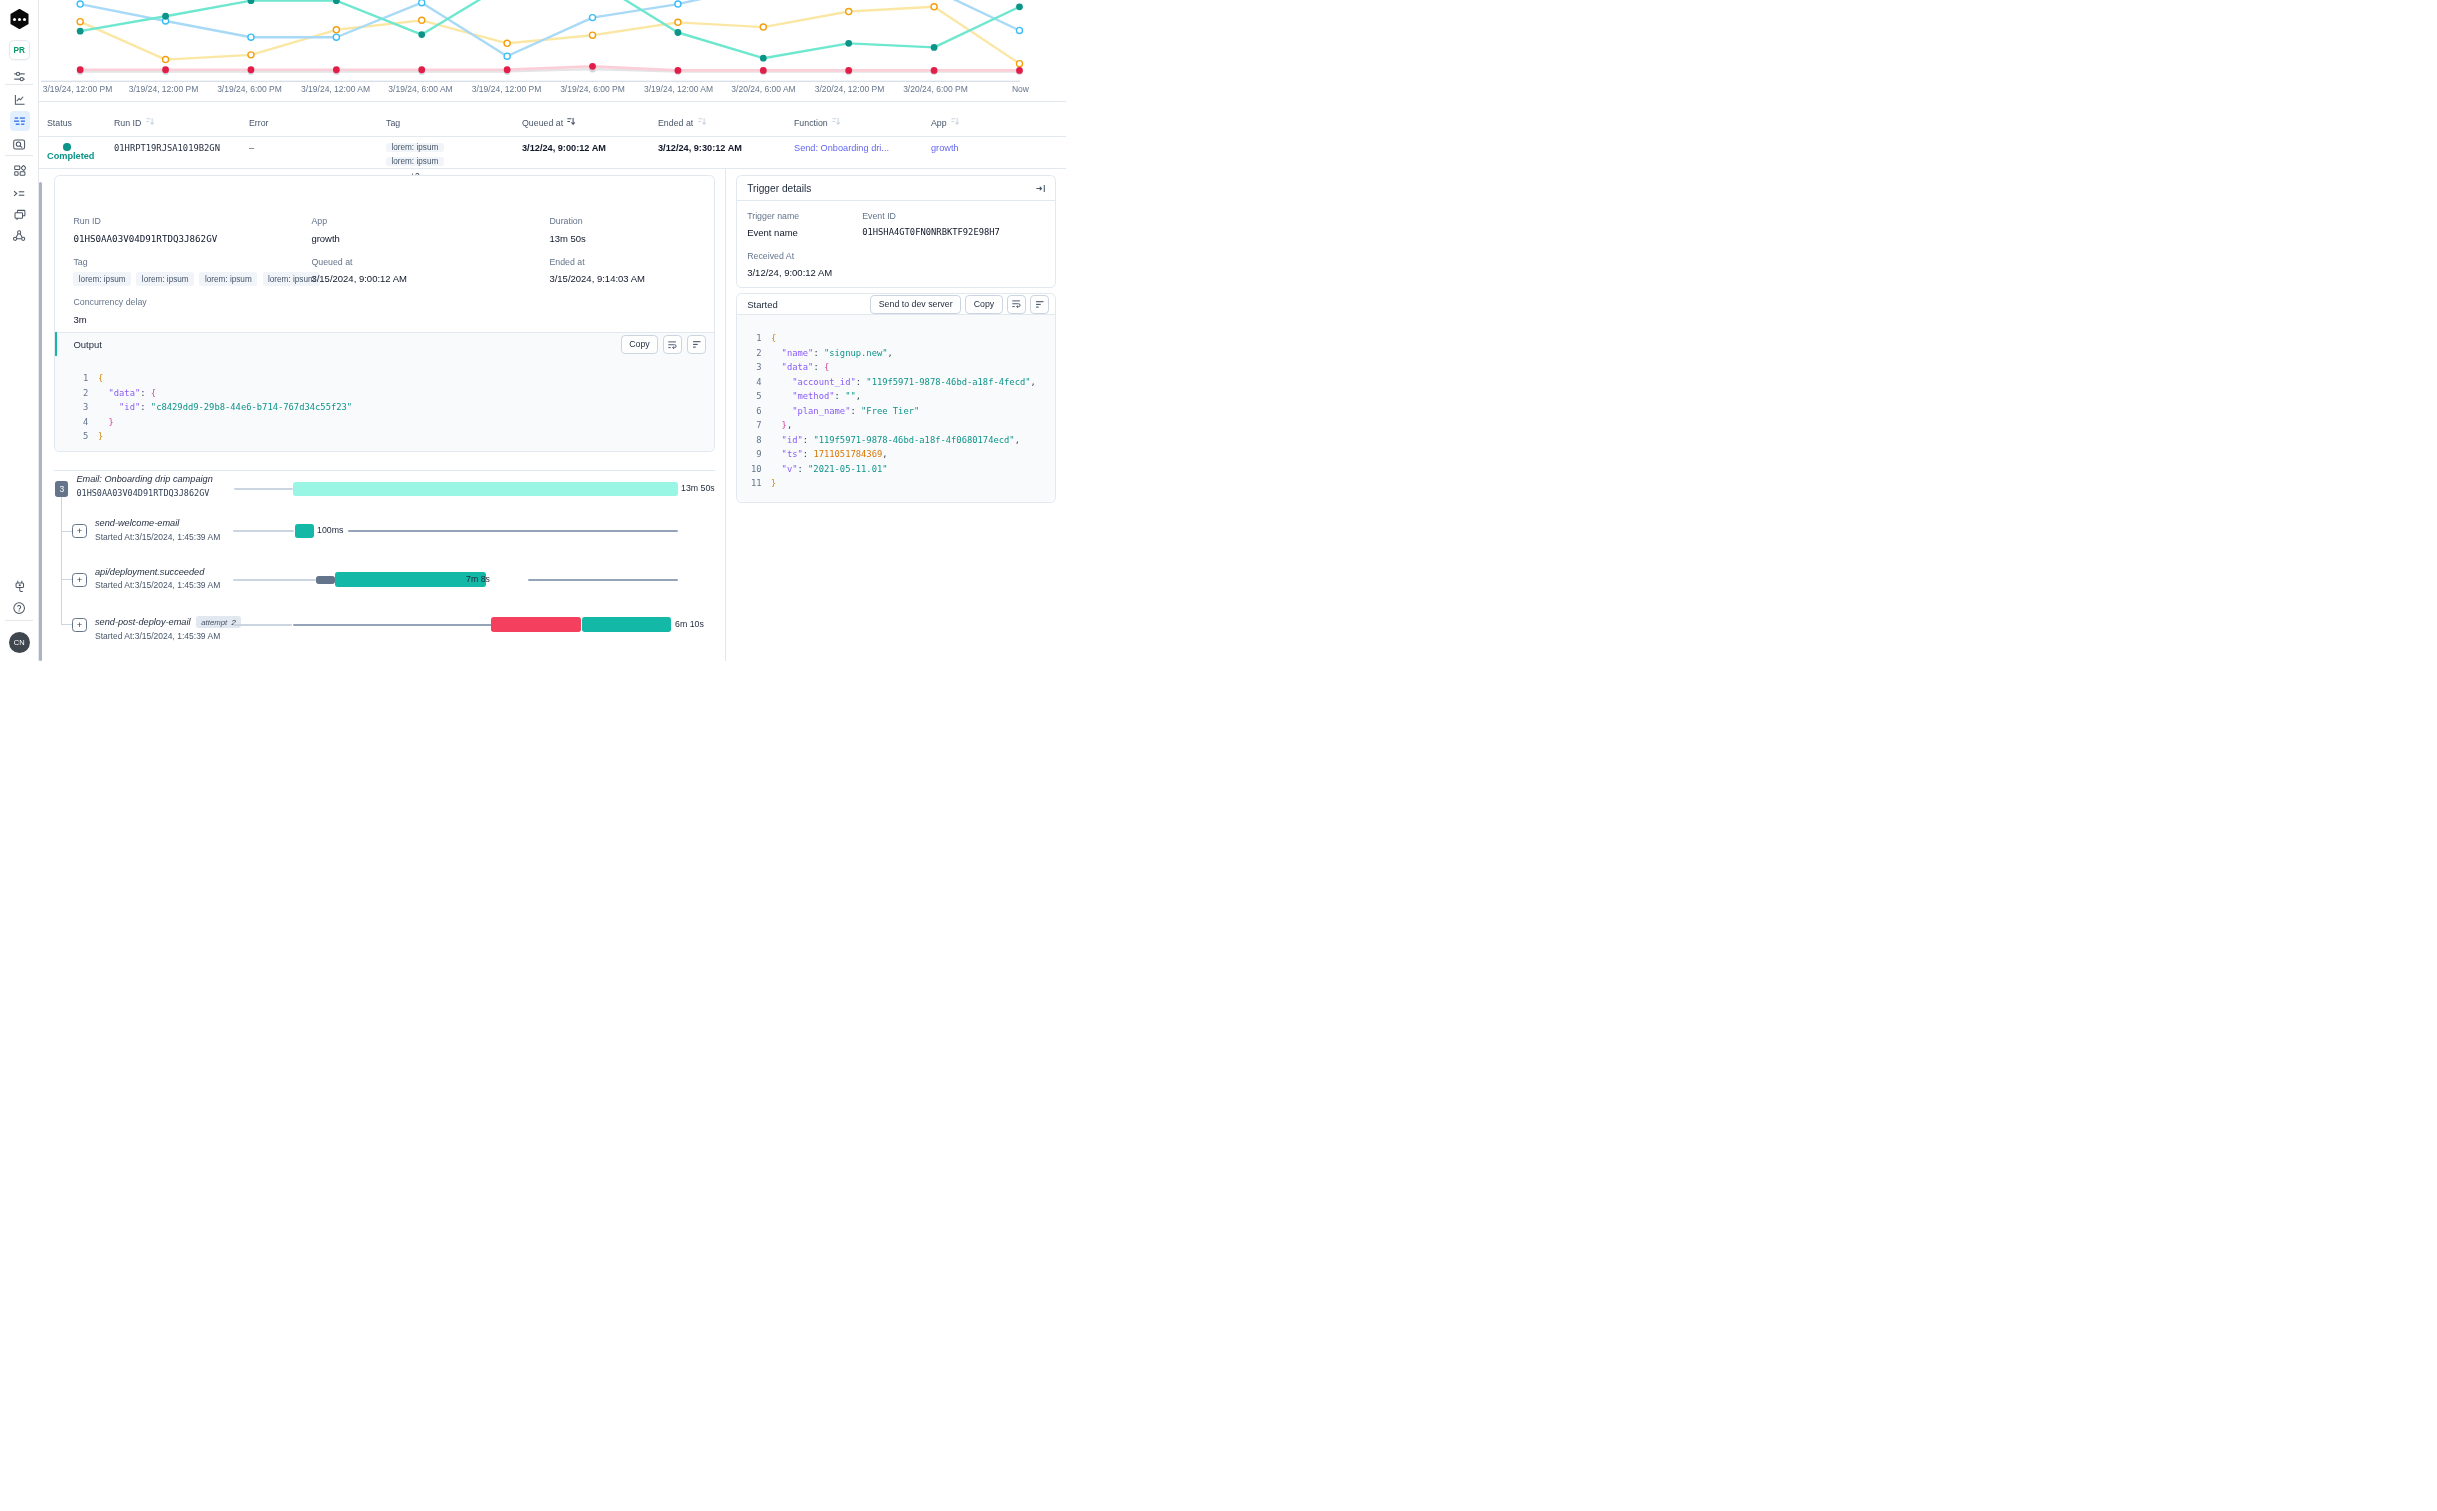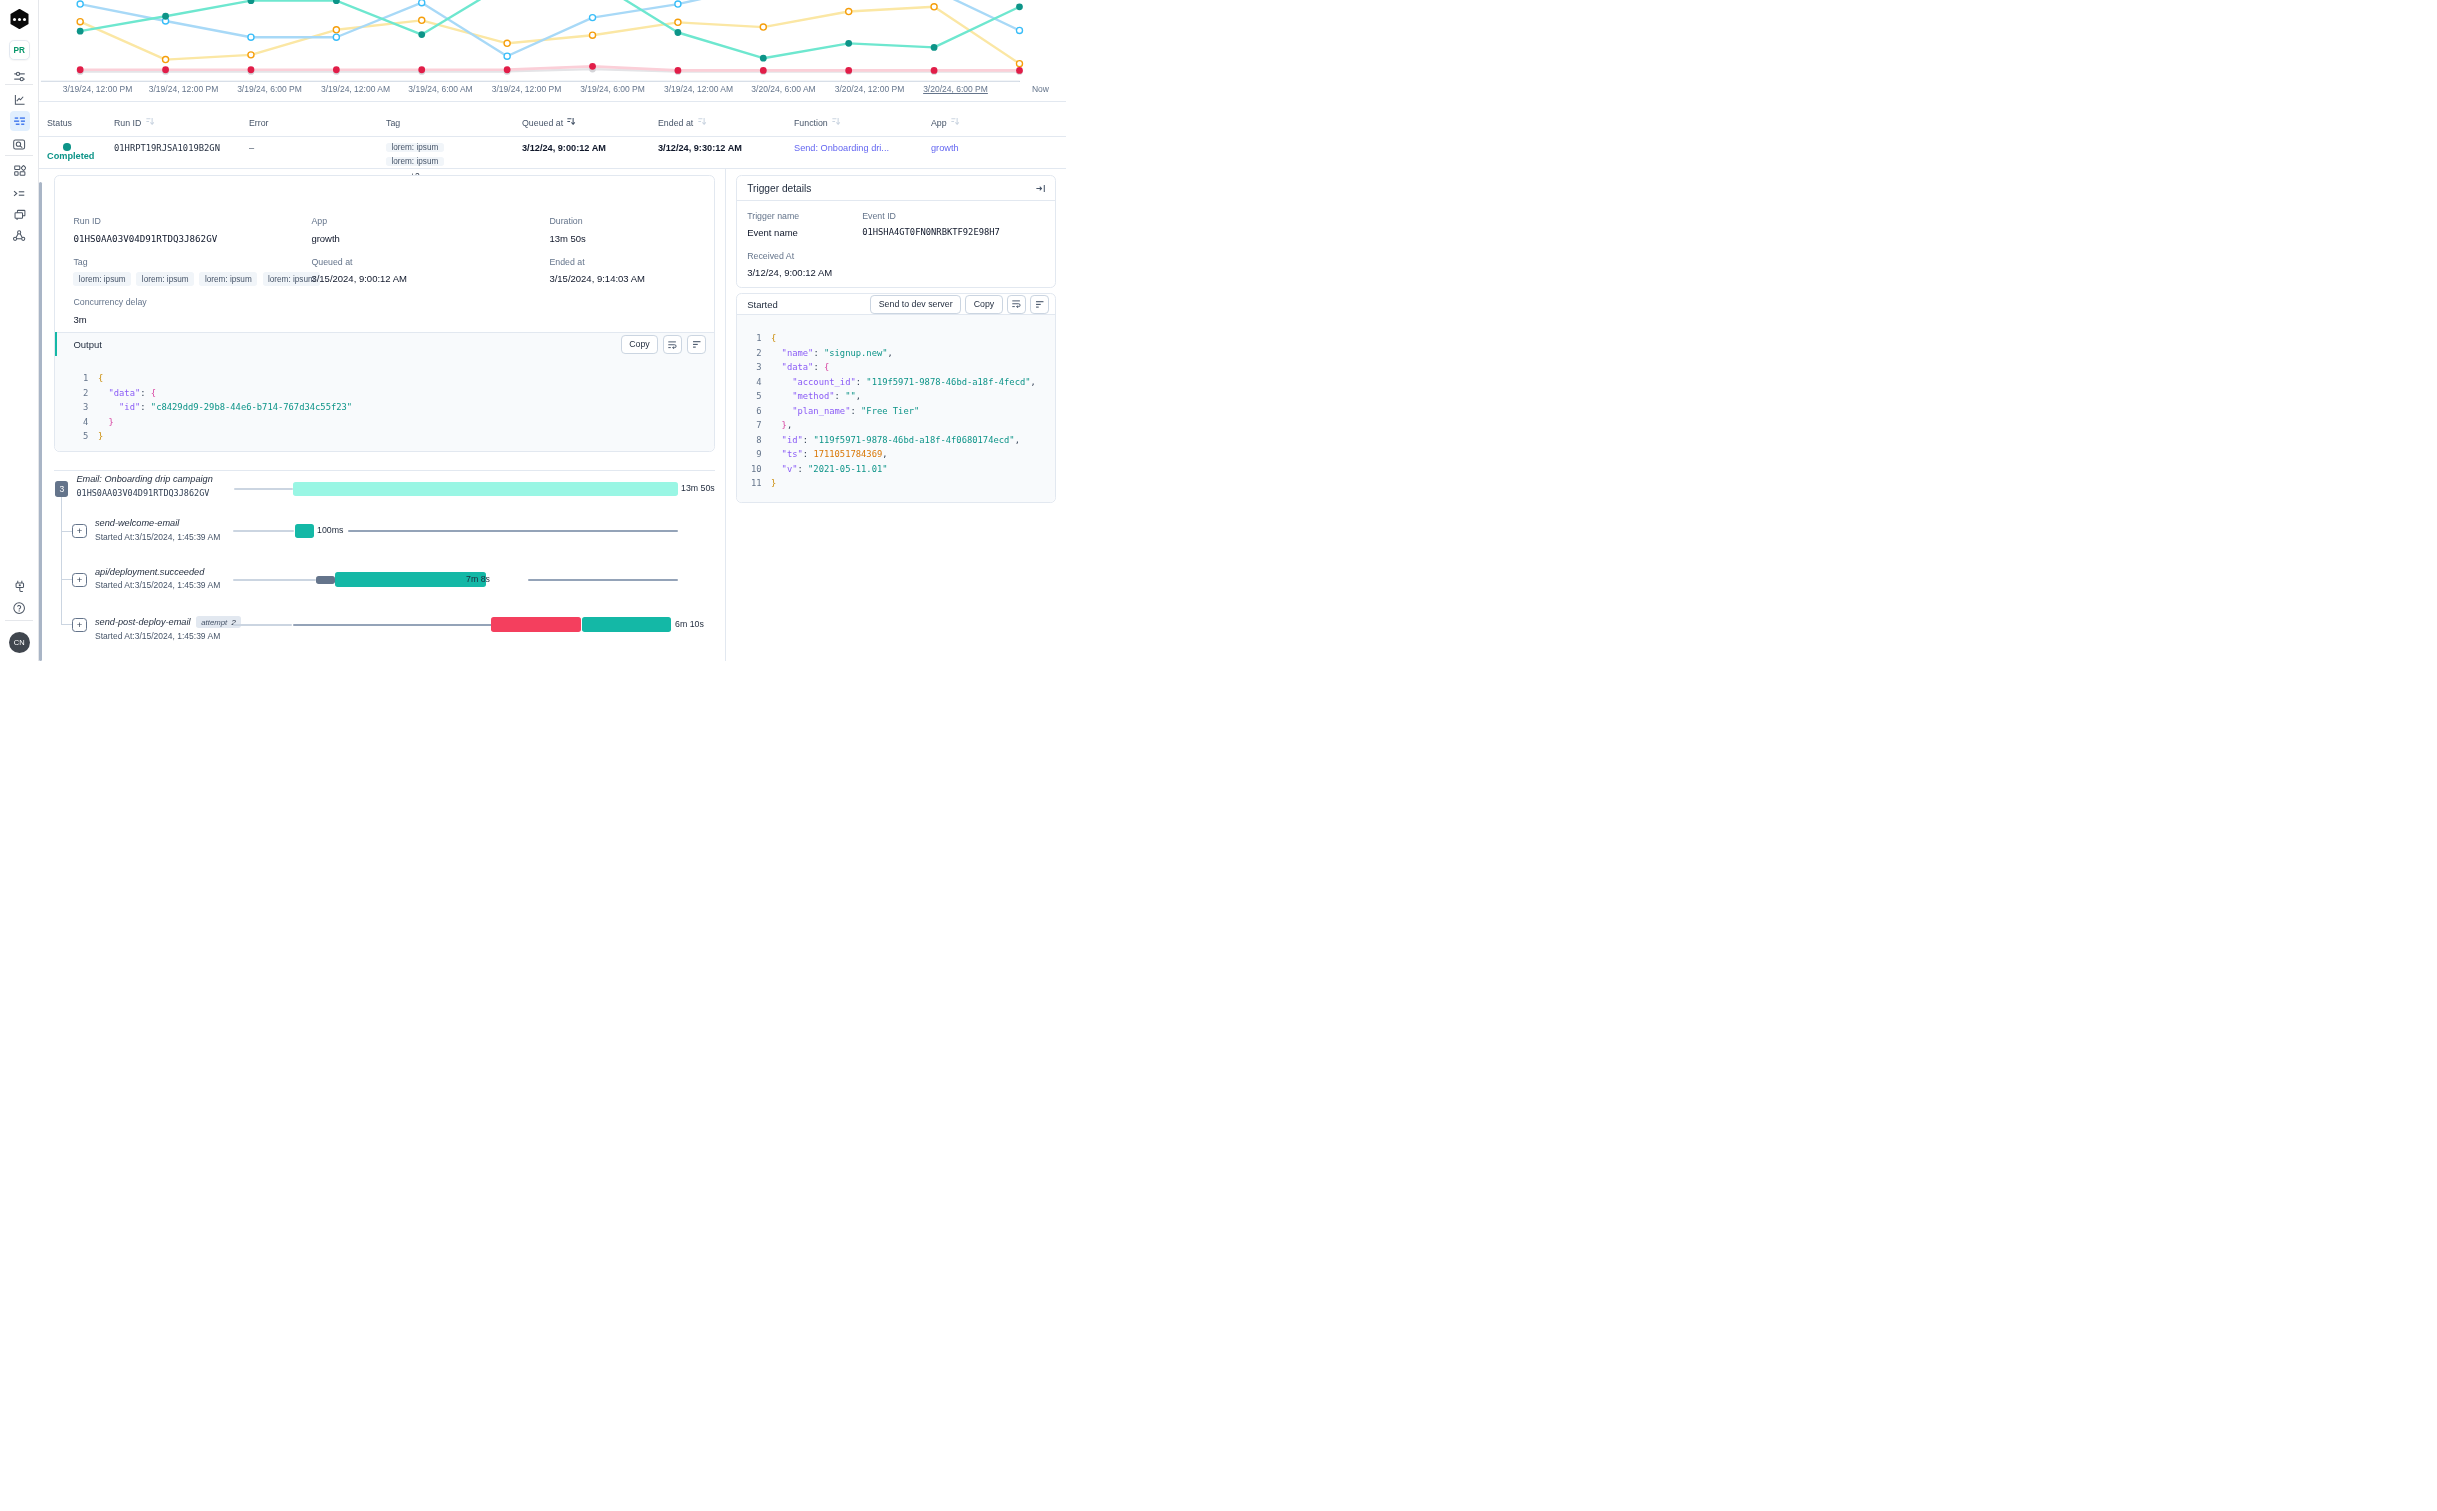--- a/index.html
+++ b/index.html
@@ -18,21 +18,21 @@
   #logo i { position:absolute; width:3.4px; height:3.4px; border-radius:50%; background:#fff; top:8.8px; }
   #workspace-badge { position:absolute; left:8.8px; top:40px; width:21px; height:20px; border:0.7px solid #e2e8f0; border-radius:4.8px;
     display:flex; align-items:center; justify-content:center; font-size:8.2px; font-weight:700; color:#059669; box-shadow:0 0.7px 1.4px rgba(0,0,0,.04); }
   .side-active { background:#e1effe; }
   #avatar { position:absolute; left:8.8px; top:632px; width:21px; height:21px; border-radius:50%; background:#40464e; color:#fff;
     display:flex; align-items:center; justify-content:center; font-size:7.5px; letter-spacing:0.2px; }
   #scrollbar { position:absolute; left:39px; top:182px; width:3.4px; height:479px; background:#94a3b8; border-radius:2px; opacity:.8; z-index:6; }
 
   
   #chart-wrap { position:absolute; left:39px; top:0; width:1027px; height:82px; overflow:hidden; }
-  #axis-labels { position:absolute; left:39px; top:84px; width:1027px; height:13.6px;margin-left:20px; }
+  #axis-labels { position:absolute; left:39px; top:84px; width:1027px; height:13.6px; }
   .xlabel { position:absolute; top:0; width:95px; margin-left:-48px; text-align:center; font-size:8.5px; color:#64748b; white-space:nowrap; }
 
   .hdiv { position:absolute; left:0; width:1066px; height:0.7px; background:#e2e8f0; }
 
   
   .th { position:absolute; top:113px; font-size:8.8px; color:#475569; font-weight:500; display:flex; align-items:center; gap:3.4px; height:19px; }
   .td { position:absolute; top:143px; height:17.7px; display:flex; align-items:center; font-size:9.2px;flex-direction:column; }
   .mono { font-family:"DejaVu Sans Mono", monospace; }
   .chip { display:inline-flex; align-items:center; height:14.3px; padding:0 5.4px; background:#f1f5f9; border-radius:2.7px; font-size:8.2px; color:#475569; white-space:nowrap; }
   .link { color:#6366f1; font-weight:500; }
@@ -235,21 +235,21 @@
       <span class="xlabel" style="left: 39px;">3/19/24, 12:00 PM</span>
       <span class="xlabel" style="left: 125px;">3/19/24, 12:00 PM</span>
       <span class="xlabel" style="left: 211px;">3/19/24, 6:00 PM</span>
       <span class="xlabel" style="left: 297px;">3/19/24, 12:00 AM</span>
       <span class="xlabel" style="left: 382px;">3/19/24, 6:00 AM</span>
       <span class="xlabel" style="left: 468px;">3/19/24, 12:00 PM</span>
       <span class="xlabel" style="left: 554px;">3/19/24, 6:00 PM</span>
       <span class="xlabel" style="left: 640px;">3/19/24, 12:00 AM</span>
       <span class="xlabel" style="left: 725px;">3/20/24, 6:00 AM</span>
       <span class="xlabel" style="left: 811px;">3/20/24, 12:00 PM</span>
-      <span class="xlabel" style="left: 897px; text-decoration: underline;">3/20/24, 6:00 PM</span>
+      <span class="xlabel" style="left: 897px;">3/20/24, 6:00 PM</span>
       <span class="xlabel" style="left: 982px;">Now</span>
     </div>
 
   <div class="hdiv" style="top:101px"></div>
 
   <div>
     <div class="th" style="left:47px">
         <span>Status</span>
       </div>
     <div class="th" style="left:114px">

